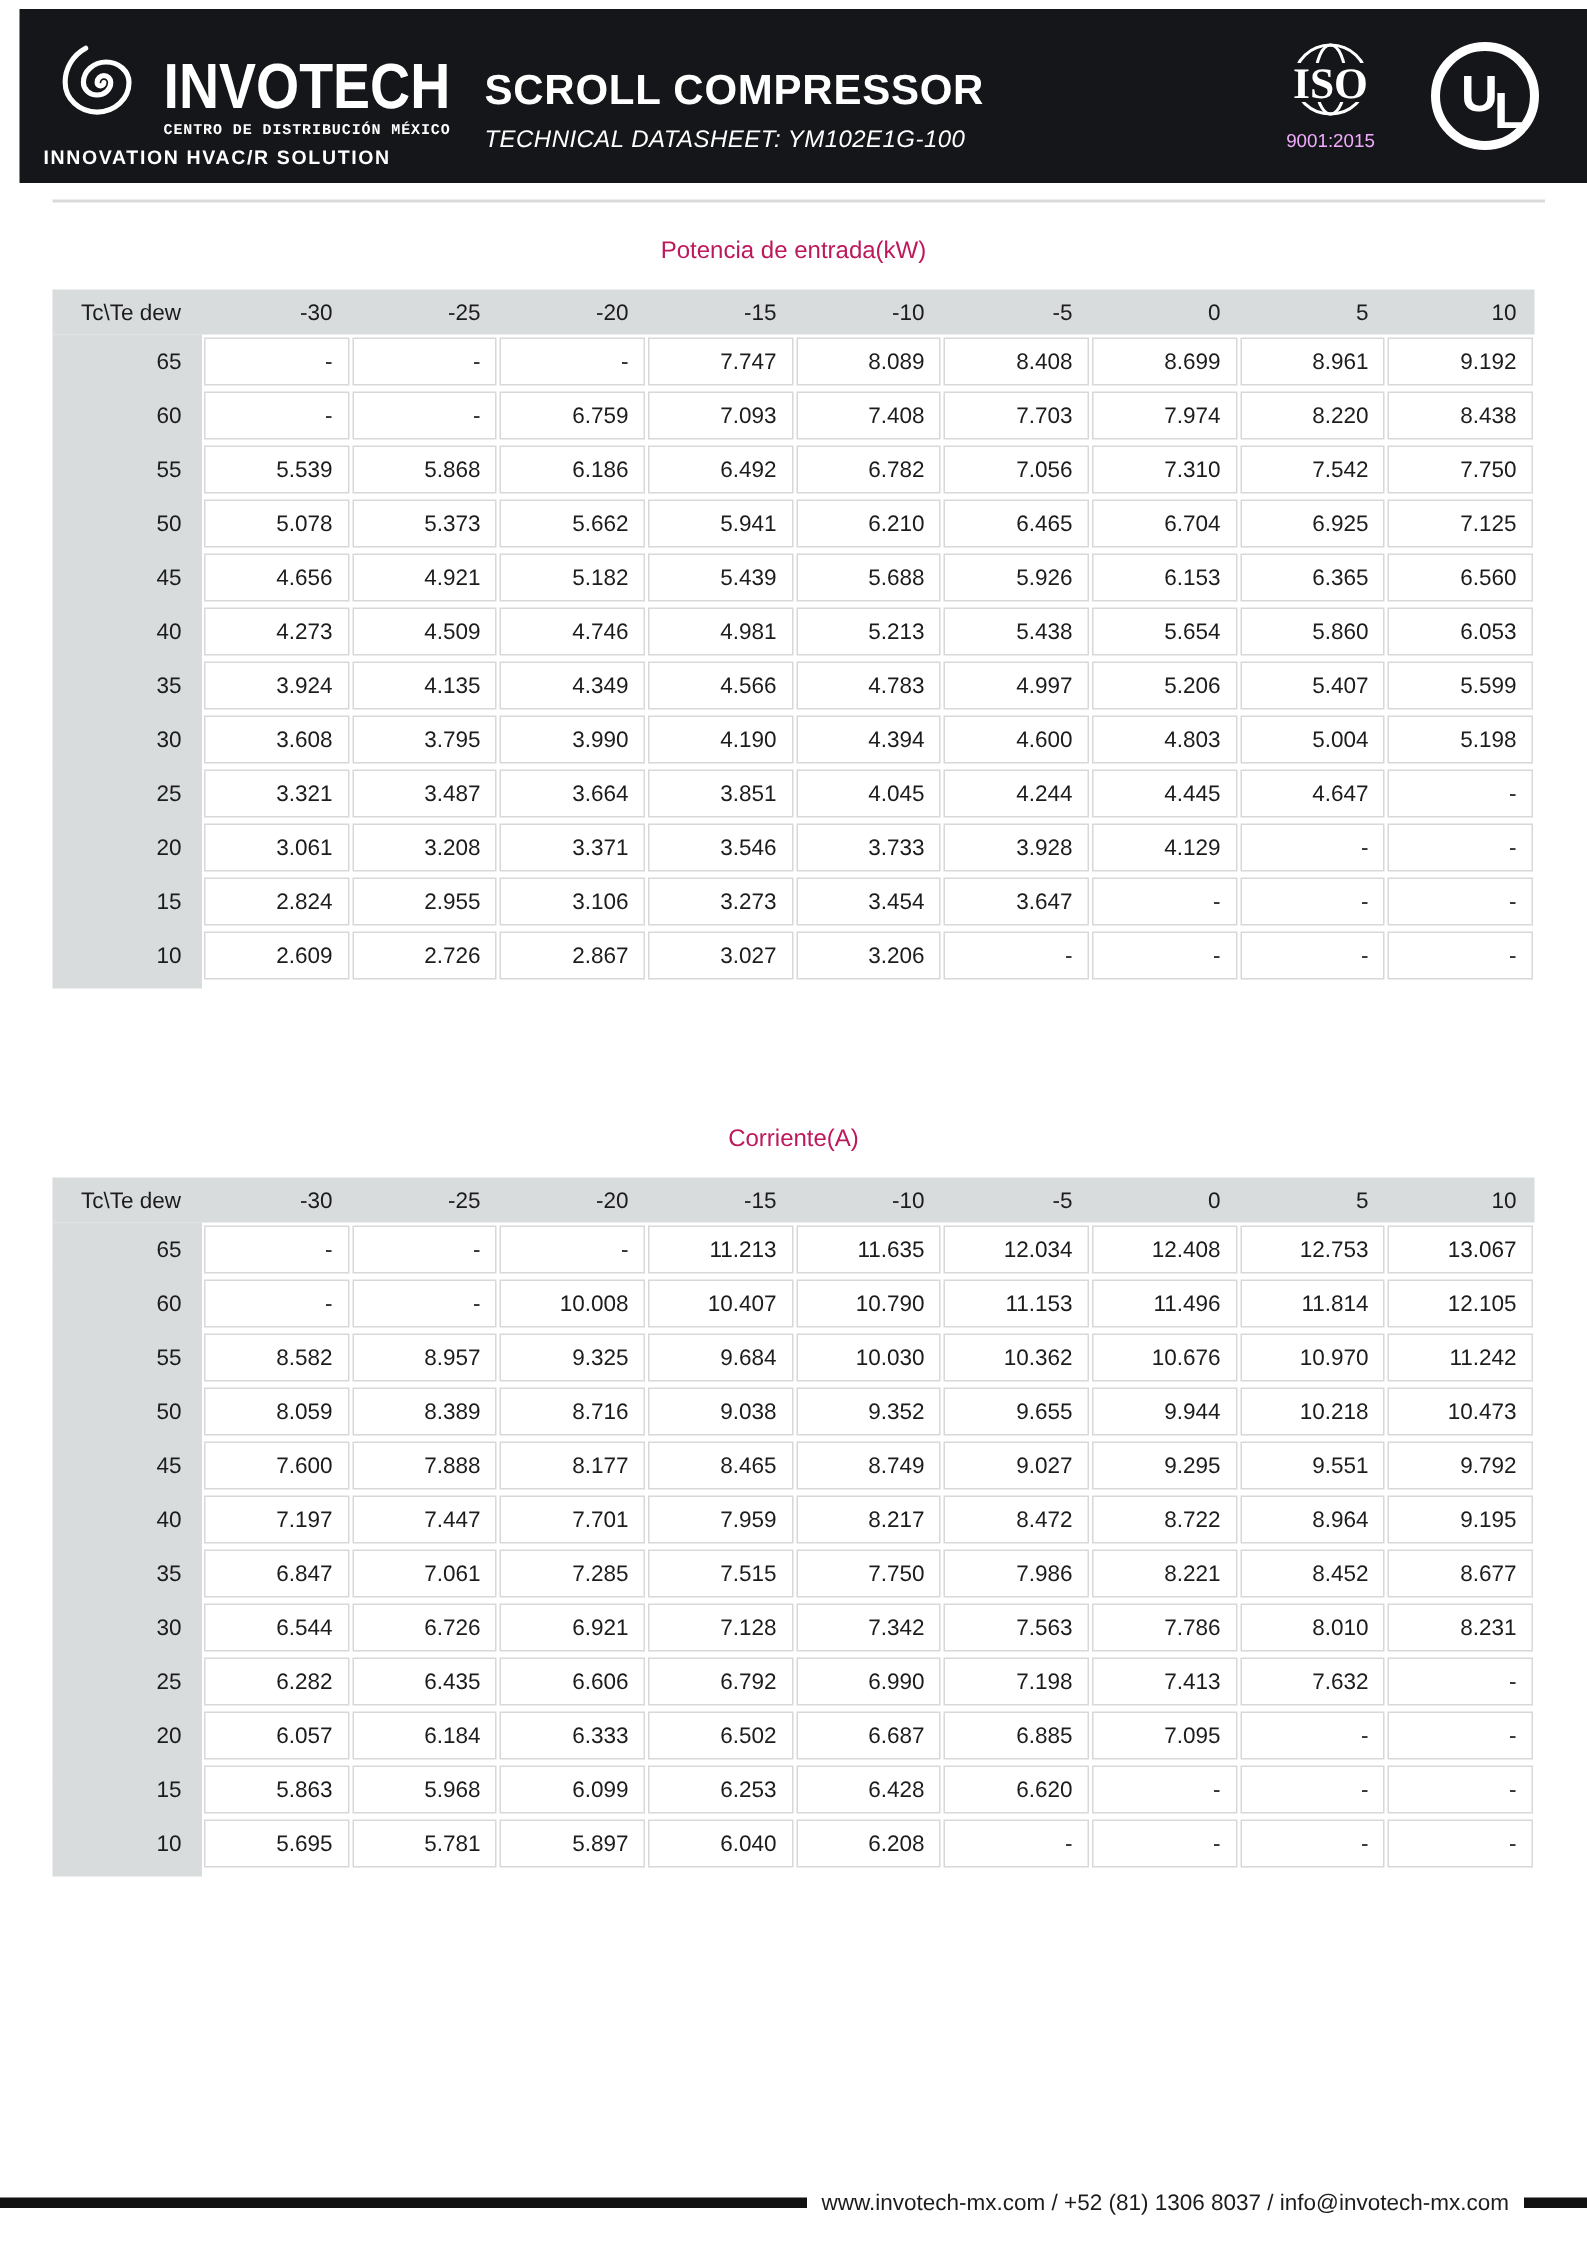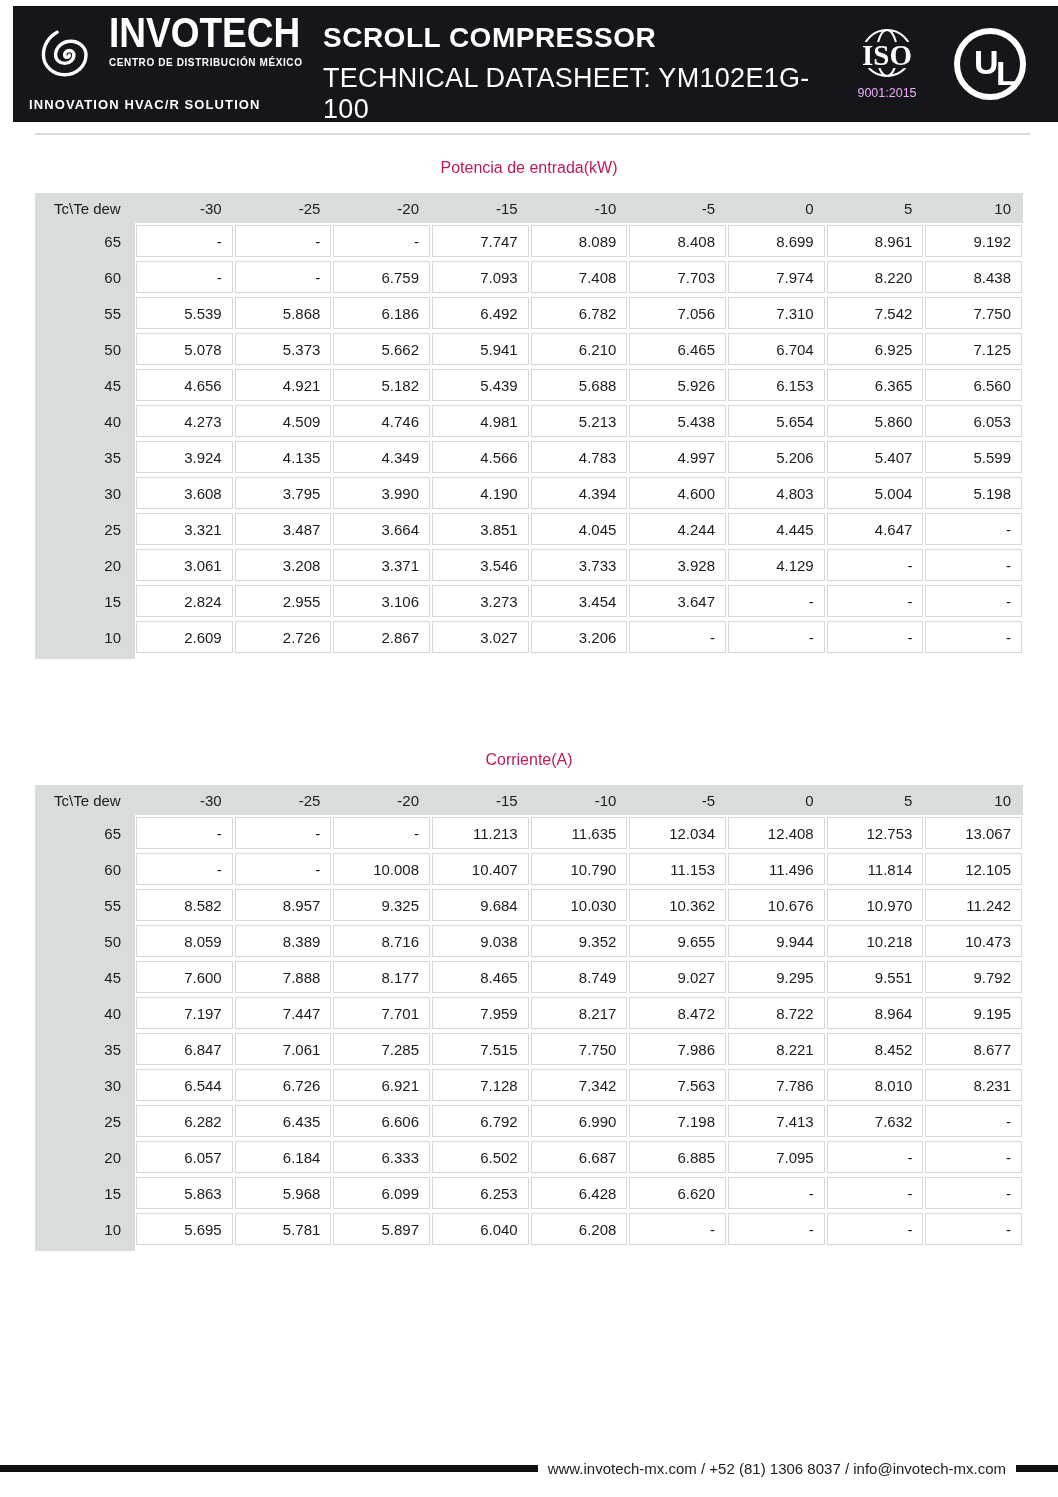--- a/index.html
+++ b/index.html
@@ -15,34 +15,34 @@
   
   .topbar {
     margin:6px 0 0 13px;
     height:116px;
     background:#141619;
     display:flex;
     align-items:center;
     color:#fff;
   }
   .logo { margin-left:16px; width:252px; flex:none; }
-  .logo-top { display:flex; align-items:flex-start; }
+  .logo-top { display:flex; align-items:flex-end; }
   .logo-spiral { width:76px; height:76px; flex:none; }
   .logo-textblock { margin-left:4px; }
   .logo-name {
     font-size:37px; font-weight:bold; letter-spacing:0px;
     line-height:1; transform:scaleY(1.15); transform-origin:left bottom;
     white-space:nowrap;
   }
-  .logo-sub { font-size:10px; font-weight:bold; letter-spacing:0.6px; margin-top:3px; white-space:nowrap; }
+  .logo-sub { font-size:10px; font-weight:bold; letter-spacing:0.6px; margin-top:3px; white-space:nowrap;font-family:Liberation Mono, monospace; }
   .logo-tagline { font-size:13px; font-weight:bold; letter-spacing:1.1px; margin-top:4px; white-space:nowrap; }
 
   .hdr-titles { margin-left:42px; }
   .hdr-title { font-size:28px; font-weight:bold; letter-spacing:0.5px;margin-top:18px; }
-  .hdr-sub { font-size:27px; margin-top:9px; letter-spacing:0.3px; }
+  .hdr-sub { font-size:16px; margin-top:9px; letter-spacing:0.3px;font-style:italic; }
 
   .badges { margin-left:auto; margin-right:26px; display:flex; align-items:center; }
   .iso-badge { text-align:center; margin-right:22px; }
   .iso-cert { font-size:12.5px; margin-top:-2px; color:#f0abfc; }
   .ul-badge { width:84px; height:84px; }
 
   
   .rule { margin:11px 28px 0 35px; height:2px; background:#dadada; }
 
   

